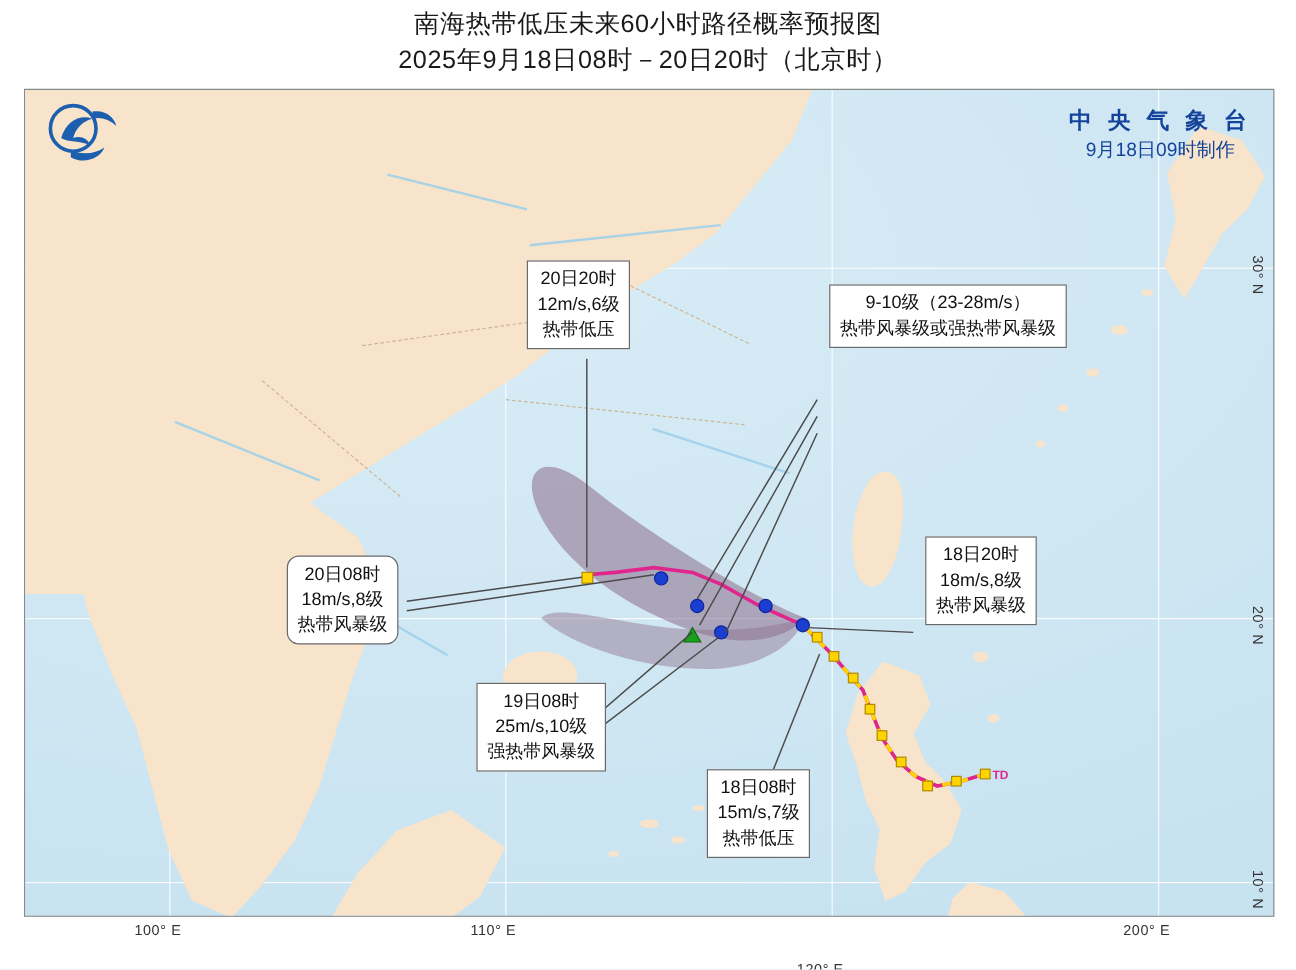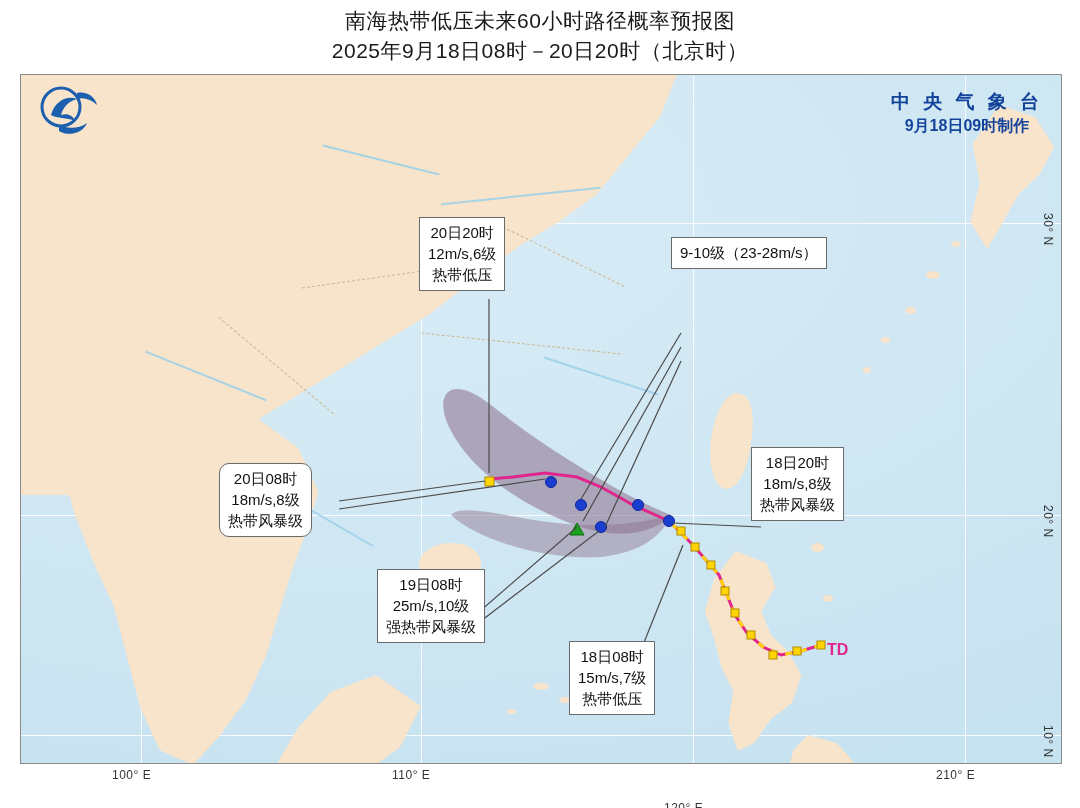--- a/index.html
+++ b/index.html
@@ -105,43 +105,44 @@
   }
   
   #agency-stamp{
     position:absolute;right:18px;top:14px;text-align:center;
   }
   #agency-stamp .l1{
     color:#14439b;font-size:19px;font-weight:bold;letter-spacing:4px;
     line-height:26px;
   }
   #agency-stamp .l2{
-    color:#14439b;font-size:16px;font-weight:bold;line-height:22px;
+    color:#14439b;font-size:16px;font-weight:normal;line-height:22px;
   }
   
   #cma-logo{
     position:absolute;left:16px;top:10px;width:74px;height:68px;
   }
   
   .callout{
     position:absolute;
     background:#ffffff;
     border:1.5px solid #6a6a6a;
     padding:4px 8px 5px 8px;
     font-size:15px;
     line-height:21px;
     color:#111;
     white-space:nowrap;
     text-align:center;
+    margin-left:20px;
   }
   
   #vector-layer{position:absolute;inset:0;}
   
   #td-label{
-    position:absolute;color:#e0258c;font-size:16px;font-weight:bold;
+    position:absolute;color:#e0258c;font-size:10px;font-weight:bold;
   }
 </style>
 </head>
 <body>
 
 <div id="title-block">
   <div class="line">南海热带低压未来60小时路径概率预报图</div>
   <div class="line">2025年9月18日08时－20日20时（北京时）</div>
 </div>
 
@@ -250,20 +251,21 @@
   <div id="td-label" style="left:806px;top:566px;">TD</div>
 
   <div class="callout" style="left:398px;top:142px;">
     <div>20日20时</div>
     <div>12m/s,6级</div>
     <div>热带低压</div>
   </div>
 
   <div class="callout" style="left:650px;top:162px;">
     <div>9-10级（23-28m/s）</div>
+    <div>热带风暴级或强热带风暴级</div>
   </div>
 
   <div class="callout" style="left:198px;top:388px;border-radius:10px;">
     <div>20日08时</div>
     <div>18m/s,8级</div>
     <div>热带风暴级</div>
   </div>
 
   <div class="callout" style="left:730px;top:372px;">
     <div>18日20时</div>
@@ -297,13 +299,13 @@
   </svg>
 
   <div class="axis-label" style="right:6px;top:138px;writing-mode:vertical-rl;">30° N</div>
   <div class="axis-label" style="right:6px;top:430px;writing-mode:vertical-rl;">20° N</div>
   <div class="axis-label" style="right:6px;top:650px;writing-mode:vertical-rl;">10° N</div>
 </div>
 
 <div class="axis-label" style="left:112px;top:768px;">100° E</div>
 <div class="axis-label" style="left:392px;top:768px;">110° E</div>
 <div class="axis-label" style="left:664px;top:801px;">120° E</div>
-<div class="axis-label" style="left:936px;top:768px;">210° E</div>
+<div class="axis-label" style="left:936px;top:768px;">200° E</div>
 
 </body></html>

